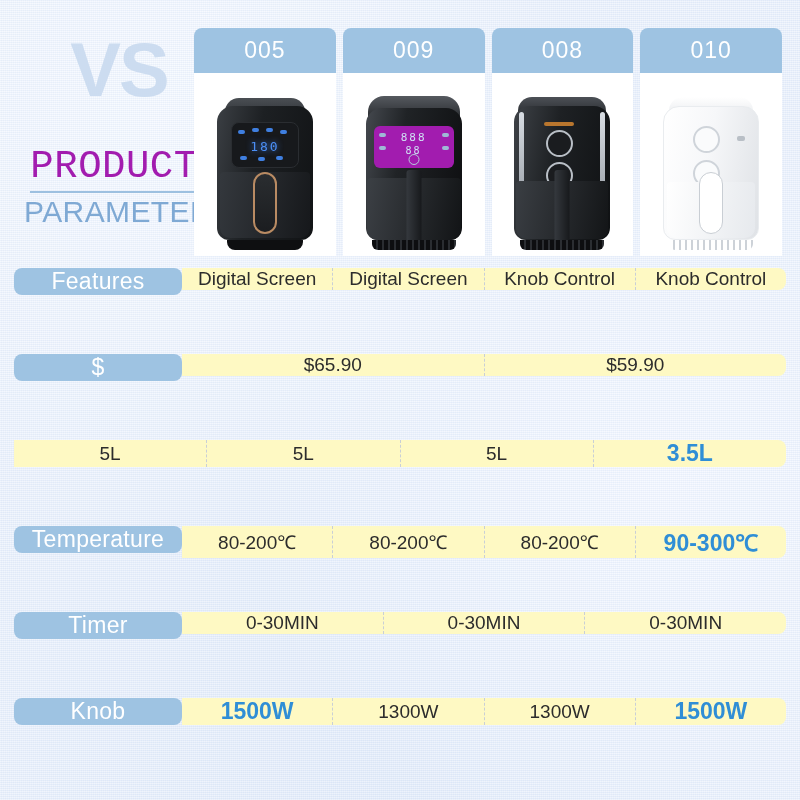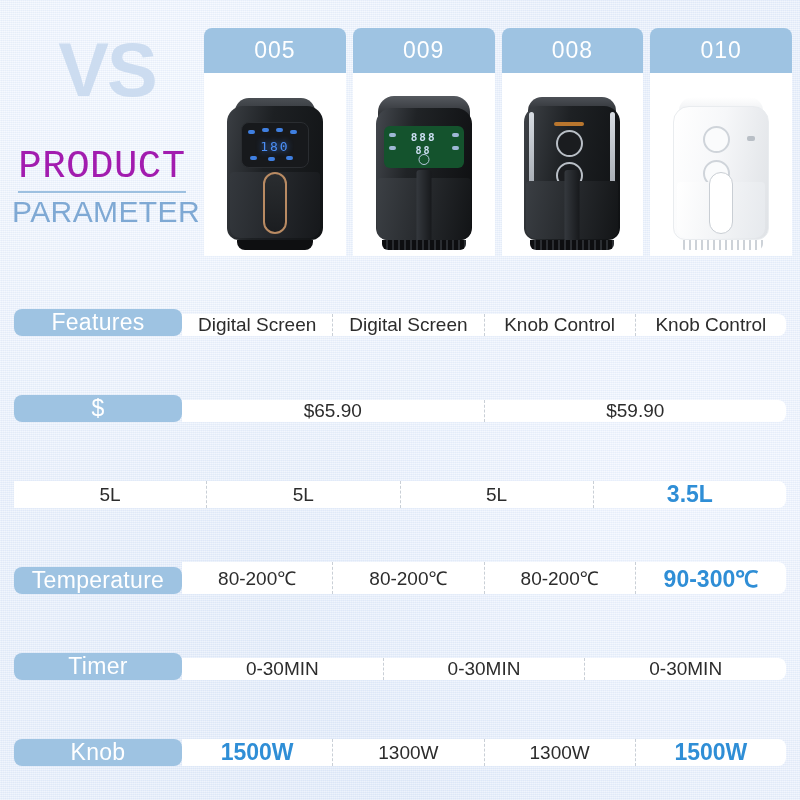--- a/index.html
+++ b/index.html
@@ -35,21 +35,21 @@
     background-image:
       repeating-linear-gradient(0deg,  rgba(255,255,255,.55) 0 1px, rgba(205,219,240,.30) 1px 2px),
       repeating-linear-gradient(90deg, rgba(255,255,255,.40) 0 1px, rgba(200,215,238,.26) 1px 2px);
   }
 
   #page { position: absolute; inset: 0; z-index: 2; }
 
   
   .title-block {
     position: absolute;
-    left: 4px; top: 34px;
+    left: 16px; top: 34px;
     width: 196px;
     text-align: center;
   }
   .vs-word {
     font-size: 76px;
     font-weight: bold;
     color: #ccdcf0;
     letter-spacing: -2px;
     line-height: 0.95;
     text-align: center;
@@ -75,21 +75,21 @@
     color: #7fa9d4;
     letter-spacing: .4px;
     line-height: 1.2;
     text-align: center;
     padding-left: 8px;
   }
 
   
   .product-cards {
     position: absolute;
-    left: 204px; top: 28px;
+    left: 194px; top: 28px;
     width: 588px;
     display: flex;
     gap: 7px;
   }
   .product-card {
     width: 142px;
     display: flex;
     flex-direction: column;
   }
   .card-head {
@@ -156,39 +156,39 @@
   .stripe { position: absolute; top: 20px; bottom: 26px; width: 5px; border-radius: 3px; }
 
   
   .table {
     position: absolute;
     left: 14px; top: 268px;
     width: 772px;
   }
   .row {
     display: flex;
-    align-items: flex-end;
+    align-items: flex-start;
     height: 68px;
     margin-bottom: 18px;
   }
   .row-label {
     width: 168px;
     background: #9ec3e2;
     border-radius: 8px;
     color: #ffffff;
     font-size: 23px;
     display: flex;
     align-items: center;
     justify-content: center;
     flex: 0 0 168px;
     letter-spacing: .3px;
   }
   .row-values {
     flex: 1;
-    background: #ffffff;
+    background: #fef9c3;
     border-radius: 0 8px 8px 0;
     display: flex;
   }
   .cell {
     flex: 1;
     display: flex;
     align-items: center;
     justify-content: center;
     font-size: 19px;
     color: #2c2c2c;
@@ -242,21 +242,21 @@
         </div>
       </div>
     </div>
 
     <div class="product-card">
       <div class="card-head">009</div>
       <div class="card-img">
         <div class="fryer">
           <div class="f-lid" style="left:8px;right:8px;top:4px;height:30px;background:linear-gradient(180deg,#55595f,#1b1d20);border-radius:16px 16px 6px 6px;"></div>
           <div class="f-body" style="top:16px;background:linear-gradient(100deg,#45494f 0%,#202326 35%,#0d0e10 100%);"></div>
-          <div class="f-panel" style="top:34px;left:14px;right:14px;height:42px;background:#14532d;border-radius:6px;font-weight:bold;">
+          <div class="f-panel" style="top:34px;left:14px;right:14px;height:42px;background:#a21caf;border-radius:6px;">
             <div class="f-display" style="top:5px;color:#cfe0f5;font-size:11px;">888</div>
             <div class="f-display" style="top:19px;color:#cfe0f5;font-size:10px;">88</div>
             <div class="dot-led" style="left:5px;  top:7px;  background:#9fb8d6;"></div>
             <div class="dot-led" style="right:5px; top:7px;  background:#9fb8d6;"></div>
             <div class="dot-led" style="left:5px;  top:20px; background:#9fb8d6;"></div>
             <div class="dot-led" style="right:5px; top:20px; background:#9fb8d6;"></div>
             <div style="position:absolute;left:50%;transform:translateX(-50%);bottom:3px;width:11px;height:11px;border:1.5px solid #b6c8dd;border-radius:50%;"></div>
           </div>
           <div class="f-drawer" style="left:7px;right:7px;bottom:10px;height:62px;background:linear-gradient(100deg,#3c4045,#121416);"></div>
           <div class="f-handle-bar" style="background:linear-gradient(90deg,#35393e,#17191c);"></div>

